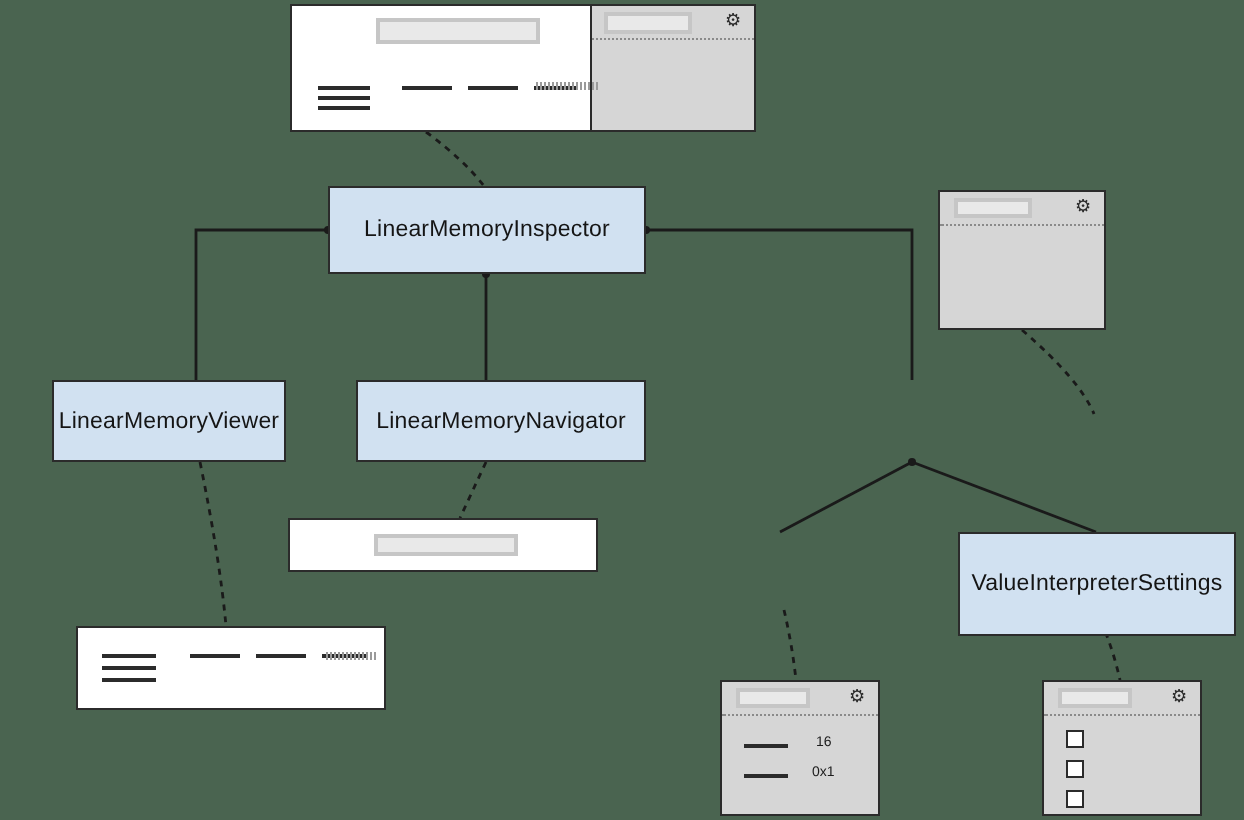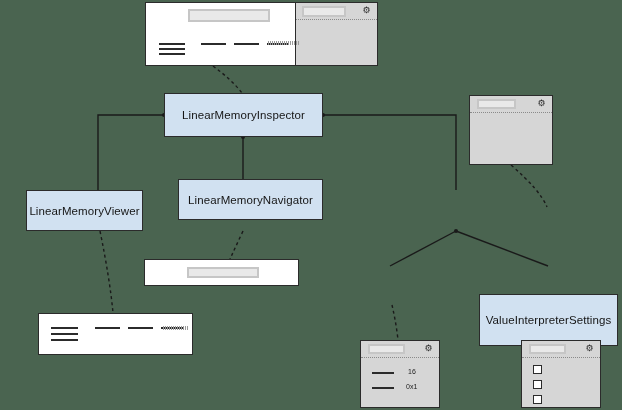--- a/index.html
+++ b/index.html
@@ -134,25 +134,25 @@
       <path d="M100 231 Q110 280 113 313"></path>
       <path d="M392 305 Q396 322 398 340"></path>
       <path d="M548 305 Q556 322 560 340"></path>
     </g>
   </svg>
 
   <div class="node" style="left:164px;top:93px;width:159px;height:44px;">LinearMemoryInspector</div>
 
   <div class="node" style="left:26px;top:190px;width:117px;height:41px;">LinearMemoryViewer</div>
 
-  <div class="node" style="left:178px;top:179px;width:145px;height:41px;">LinearMemoryNavigator</div>
-
-
-
-  <div class="node" style="left:479px;top:266px;width:139px;height:52px;margin-top:28px;">ValueInterpreterSettings</div>
+  <div class="node" style="left:178px;top:190px;width:145px;height:41px;">LinearMemoryNavigator</div>
+
+
+
+  <div class="node" style="left:479px;top:266px;width:139px;height:52px;">ValueInterpreterSettings</div>
 
   <div class="mock mock-split" style="left:145px;top:2px;width:233px;height:64px;">
     <div class="mock-pane-white" style="width:150px;">
       <div class="pill" style="left:42px;top:6px;width:82px;height:13px;"></div>
       <div class="bar" style="left:13px;top:40px;width:26px;"></div>
       <div class="bar" style="left:13px;top:45px;width:26px;"></div>
       <div class="bar" style="left:13px;top:50px;width:26px;"></div>
       <div class="bar" style="left:55px;top:40px;width:25px;"></div>
       <div class="bar" style="left:88px;top:40px;width:25px;"></div>
       <div class="bar" style="left:121px;top:40px;width:21px;"></div>

